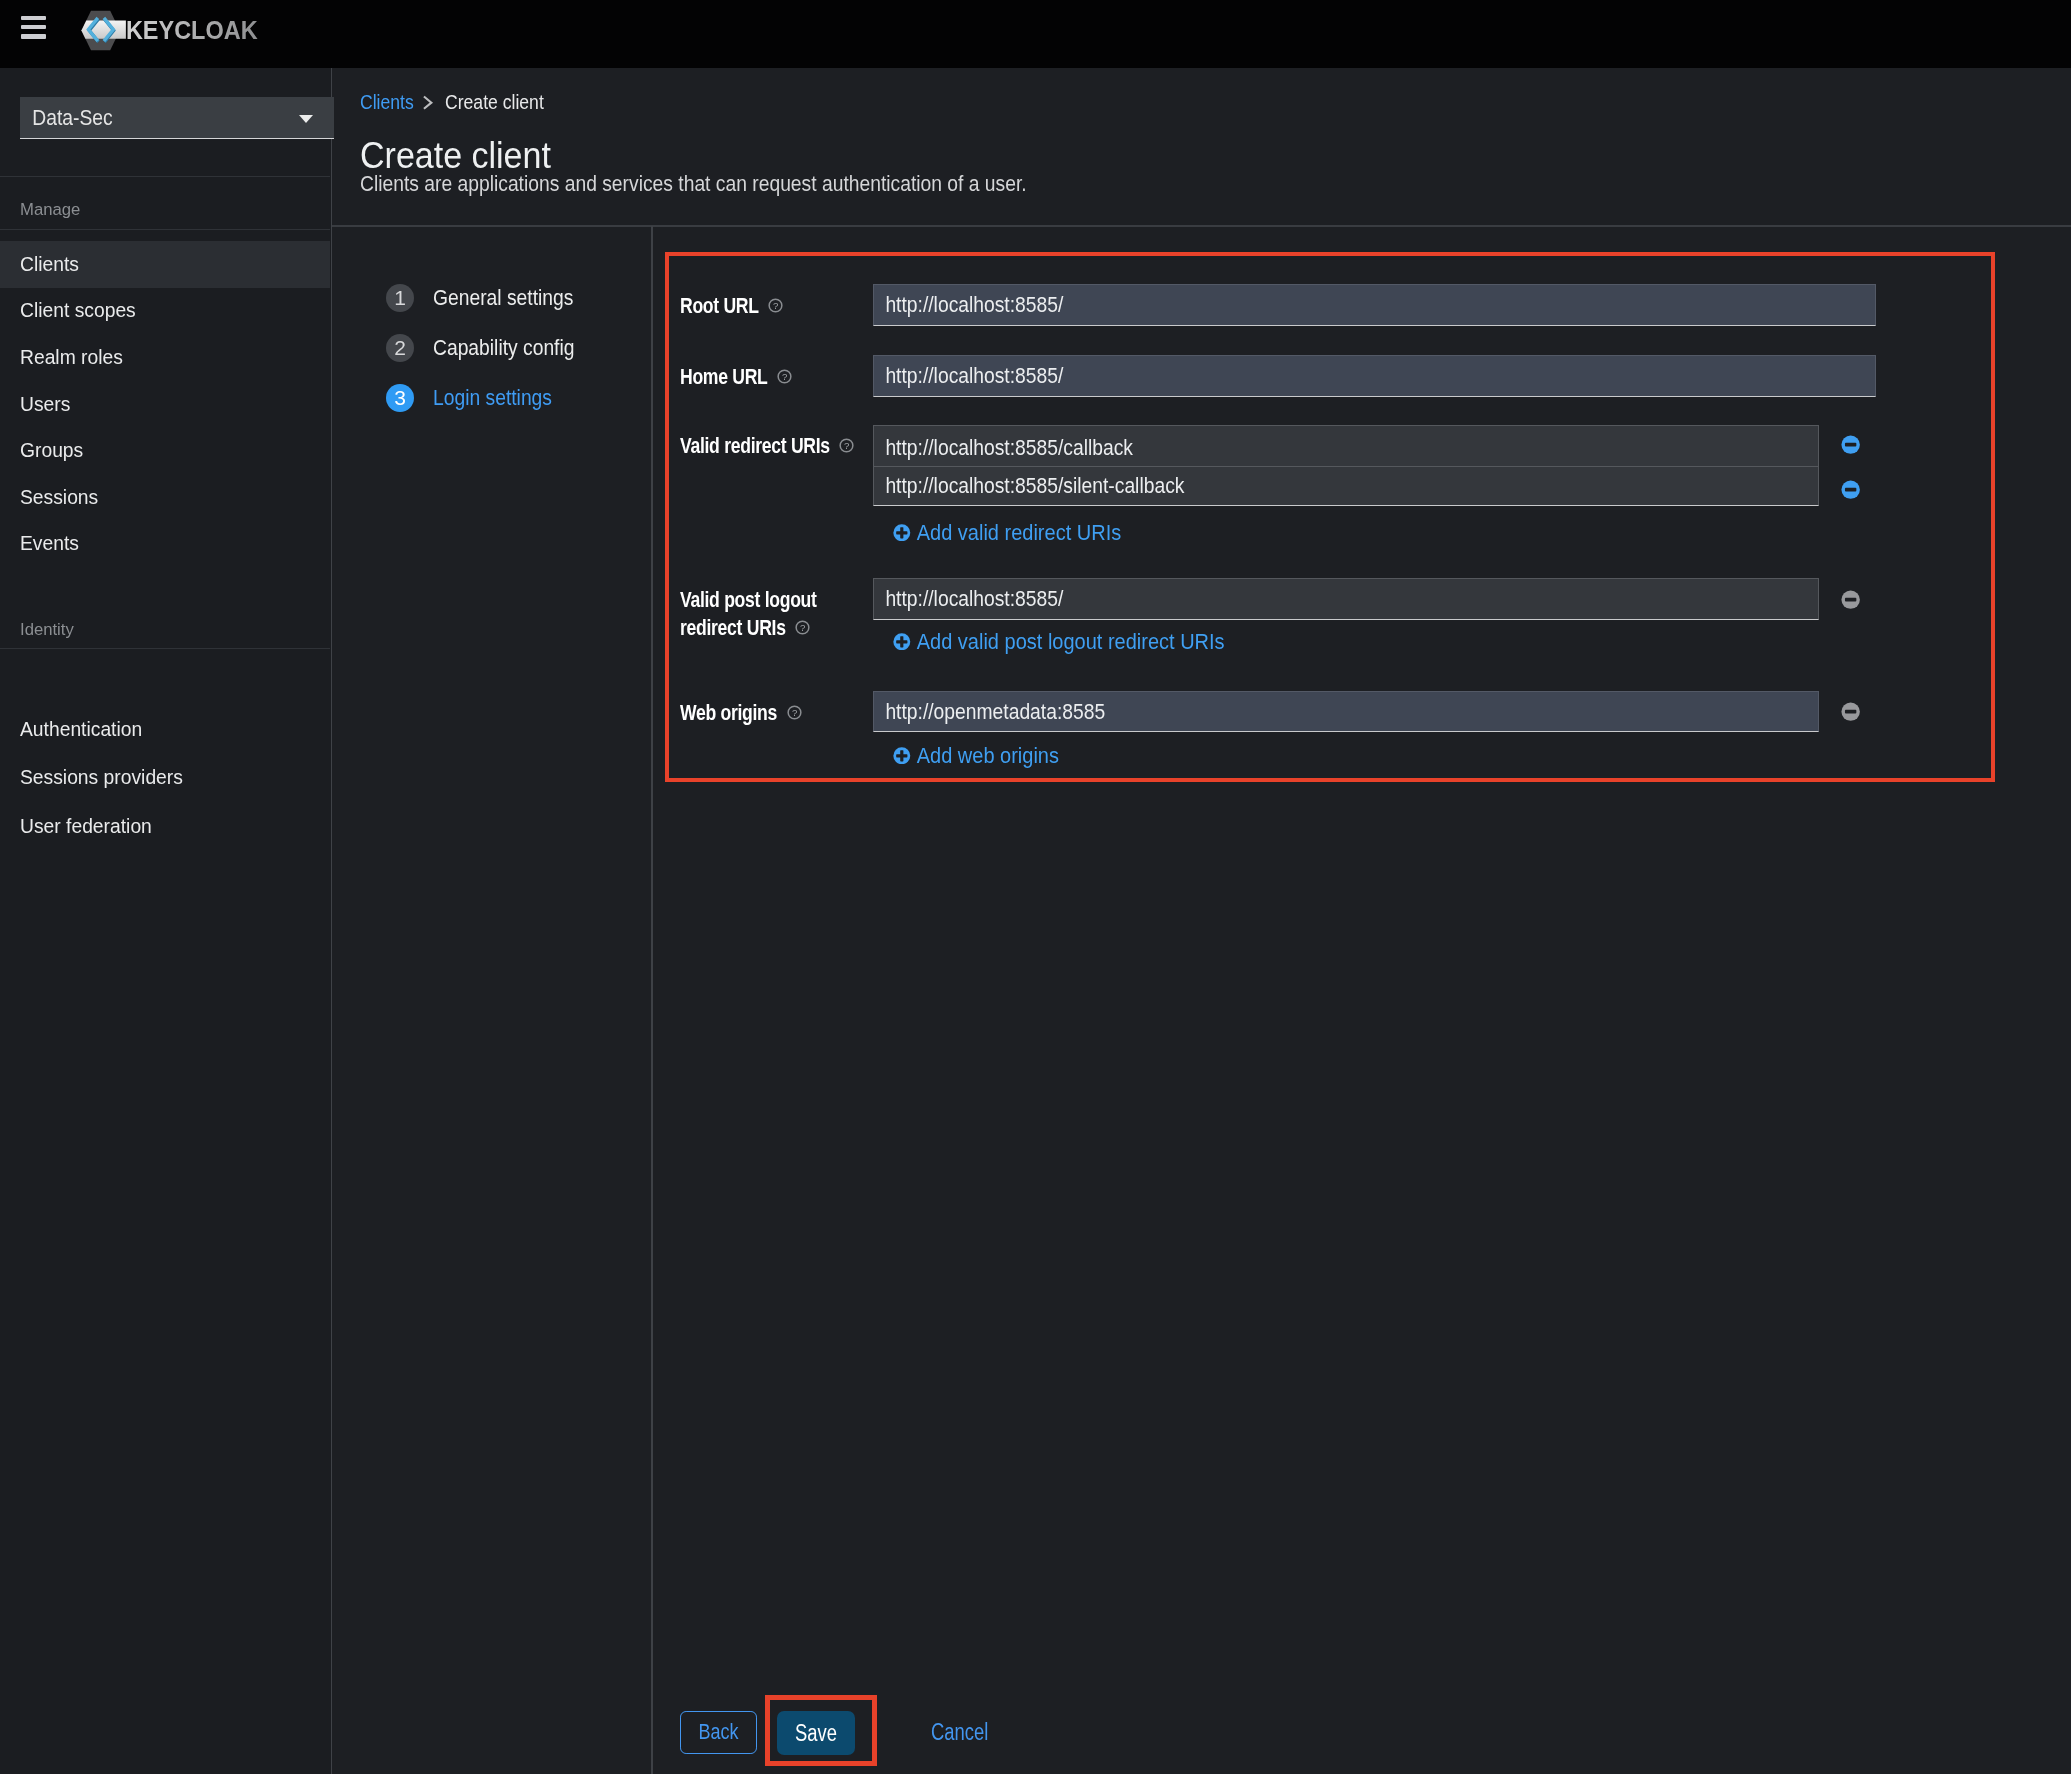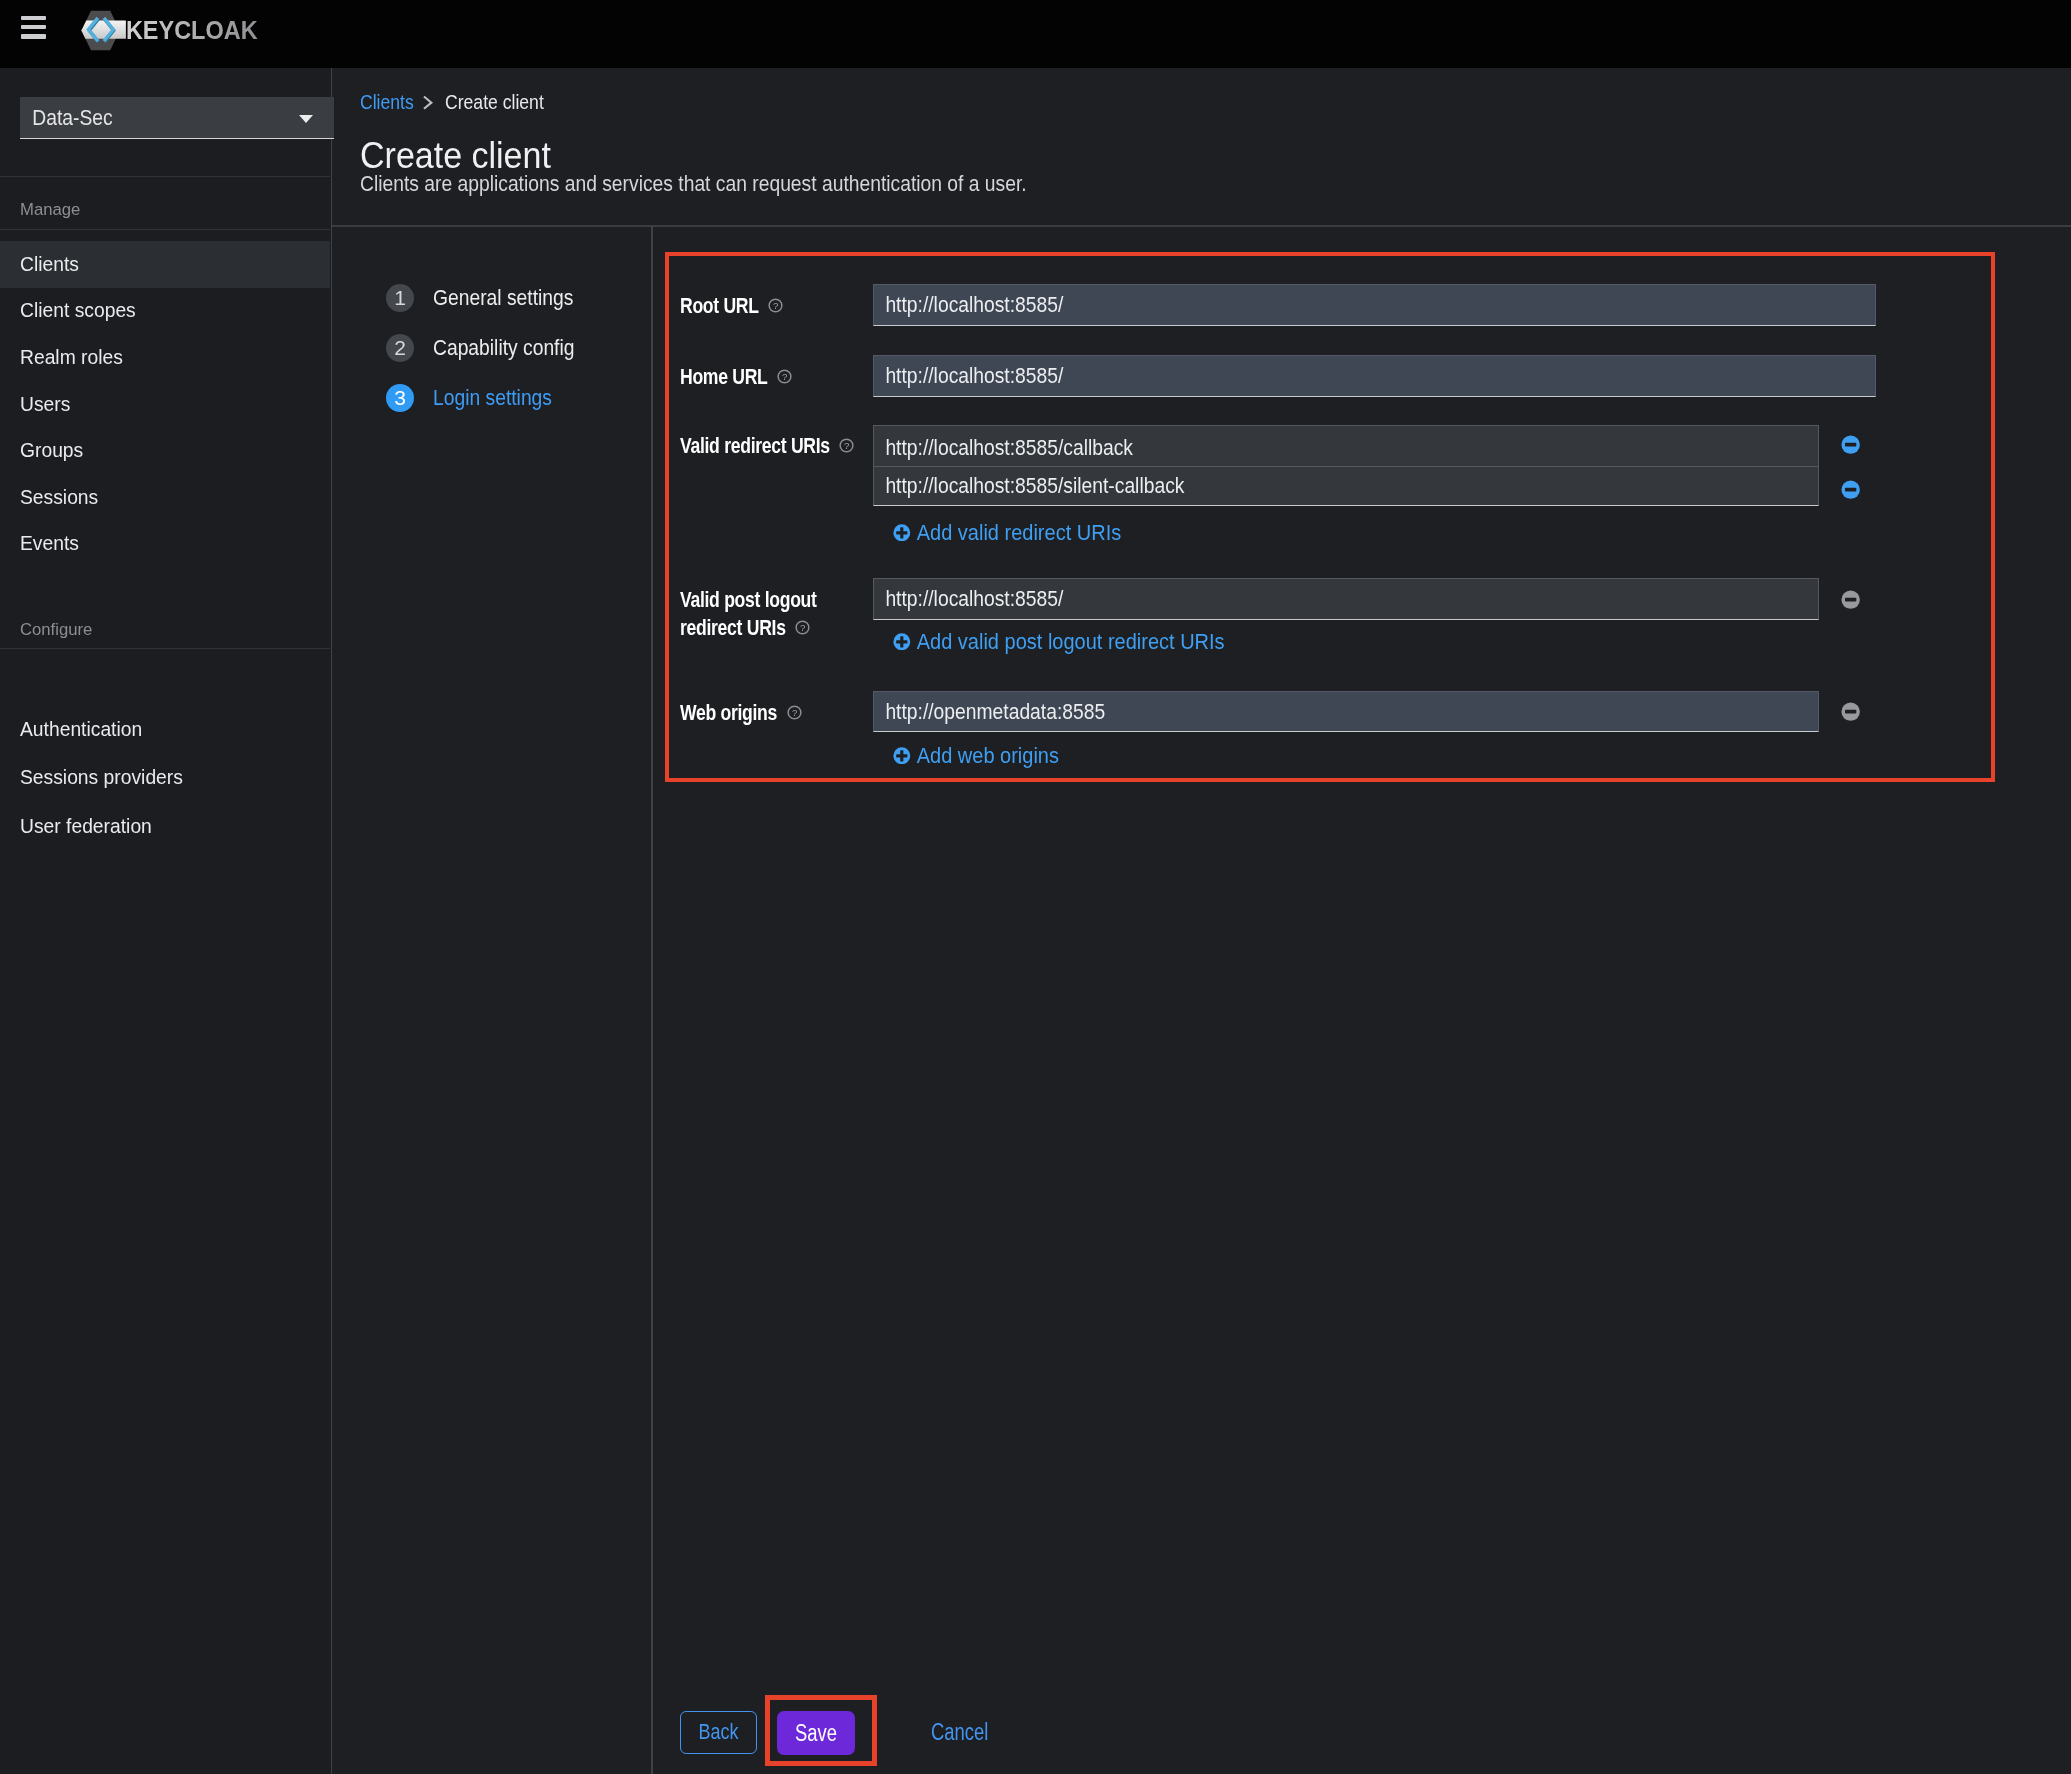--- a/index.html
+++ b/index.html
@@ -49,21 +49,21 @@
   .flabel { position:absolute; left:680px; height:26px; font-size:17.6px; letter-spacing:-0.3px; font-weight:bold; color:#ffffff; display:flex; align-items:center; }
   .flabel svg { margin-left:9.7px; }
   .inp { position:absolute; left:873px; font-size:19.3px; color:#eceef0; display:flex; align-items:center; padding-left:11.4px; }
   .inp.lite { background:#3f4654; border:0.9px solid rgba(255,255,255,0.10); border-bottom:1.8px solid #c9cacc; width:1003px; }
   .inp.dark { background:#34373c; border:0.9px solid #55585d; border-bottom:1.8px solid #c9cacc; width:946px; }
   .addlink { position:absolute; left:893px; height:23px; display:flex; align-items:center; font-size:20px; color:#3f9ff2; }
   .addlink svg { margin-right:6.1px; }
 
   
   #back { left:680px; top:1711px; width:77px; height:43px; border:1.3px solid #4396f0; border-radius:6.1px; color:#4396f0; font-size:18px; display:flex; align-items:center; justify-content:center; }
-  #save { left:777px; top:1711px; width:78px; height:44px; background:#6d28d9; border-radius:7px; color:#ffffff; font-size:18.4px; display:flex; align-items:center; justify-content:center; }
+  #save { left:777px; top:1711px; width:78px; height:44px; background:#0c4a6e; border-radius:7px; color:#ffffff; font-size:18.4px; display:flex; align-items:center; justify-content:center; }
   #cancel { left:931px; top:1721px; font-size:18.4px; color:#4396f0; }
 </style>
 </head>
 <body>
 <div id="page">
 
   <div id="masthead" class="abs">
     <div id="burger" class="abs" style="left:21px; top:16px; display:flex; flex-direction:column; gap:4.7px;">
       <div></div>
         <div></div>
@@ -98,21 +98,21 @@
     <div class="sline" style="top:108px;"></div>
     <div class="navgroup-label" style="top:132px;">Manage</div>
     <div class="sline" style="top:161px;"></div>
     <div class="navitem sel" style="top:173px;">Clients</div>
     <div class="navitem" style="top:219px;">Client scopes</div>
     <div class="navitem" style="top:266px;">Realm roles</div>
     <div class="navitem" style="top:313px;">Users</div>
     <div class="navitem" style="top:359px;">Groups</div>
     <div class="navitem" style="top:406px;">Sessions</div>
     <div class="navitem" style="top:452px;">Events</div>
-    <div class="navgroup-label" style="top:552px;">Configure</div>
+    <div class="navgroup-label" style="top:552px;">Identity</div>
     <div class="sline" style="top:580px;"></div>
     <div class="navitem" style="top:638px; height:48px;">Authentication</div>
     <div class="navitem" style="top:686px; height:48px;">Sessions providers</div>
     <div class="navitem" style="top:735px; height:48px;">User federation</div>
   </div>
 
   <div class="abs bc blue" style="left:360px; top:92px;"><span class="ty">Clients</span></div>
   <svg class="abs" style="left:420px; top:93px;" width="14" height="19.3" viewBox="0 0 16 22">
     <path d="M4.5 4 L13 11 L4.5 18" fill="none" stroke="#bcbdbf" stroke-width="2.4"></path>
   </svg>

